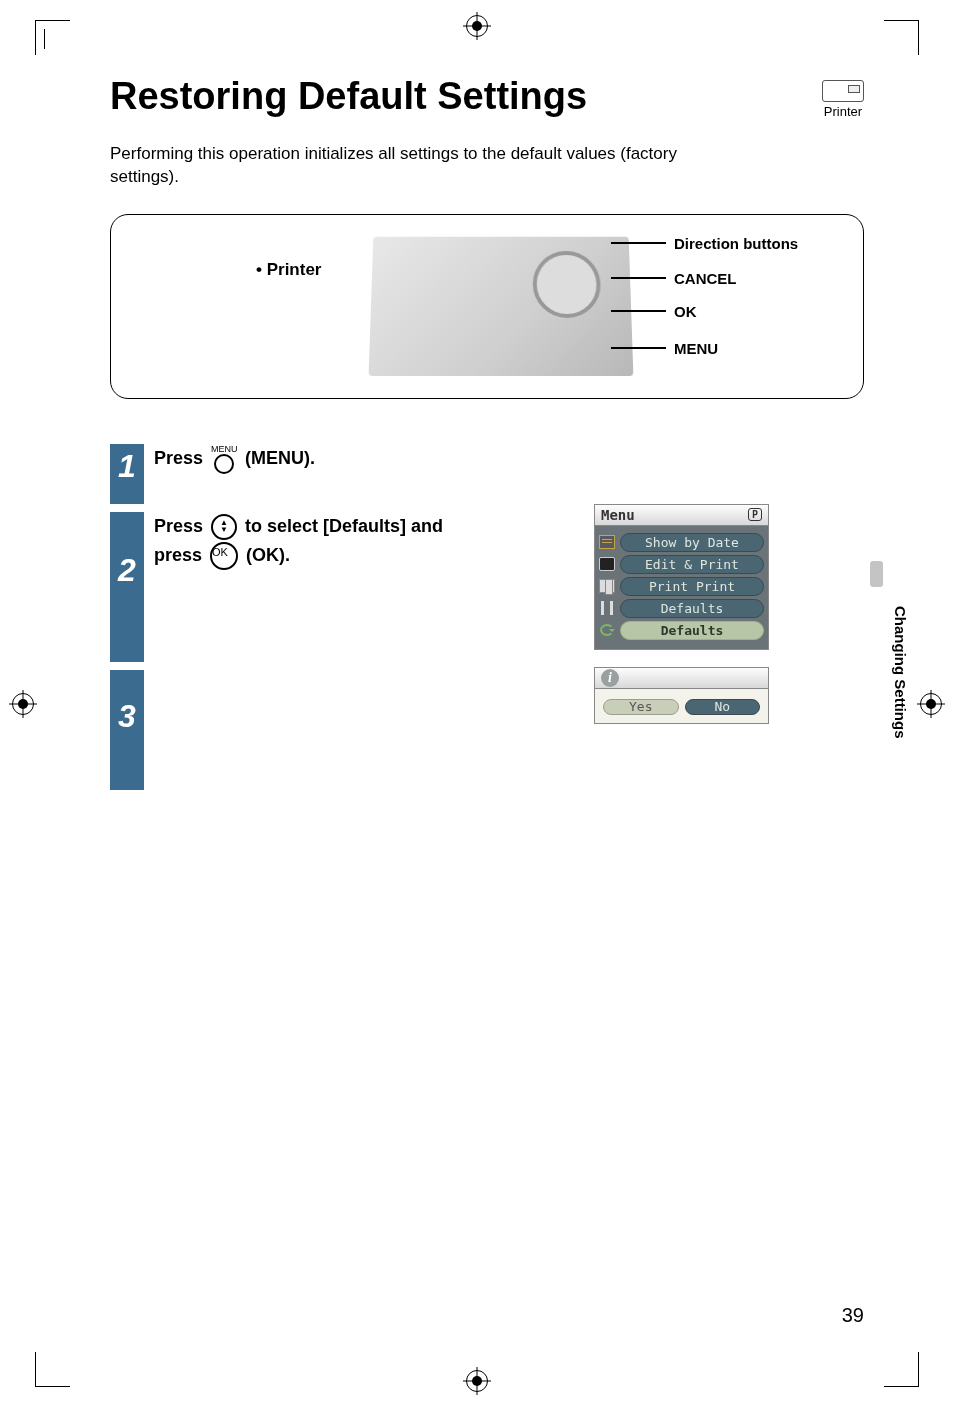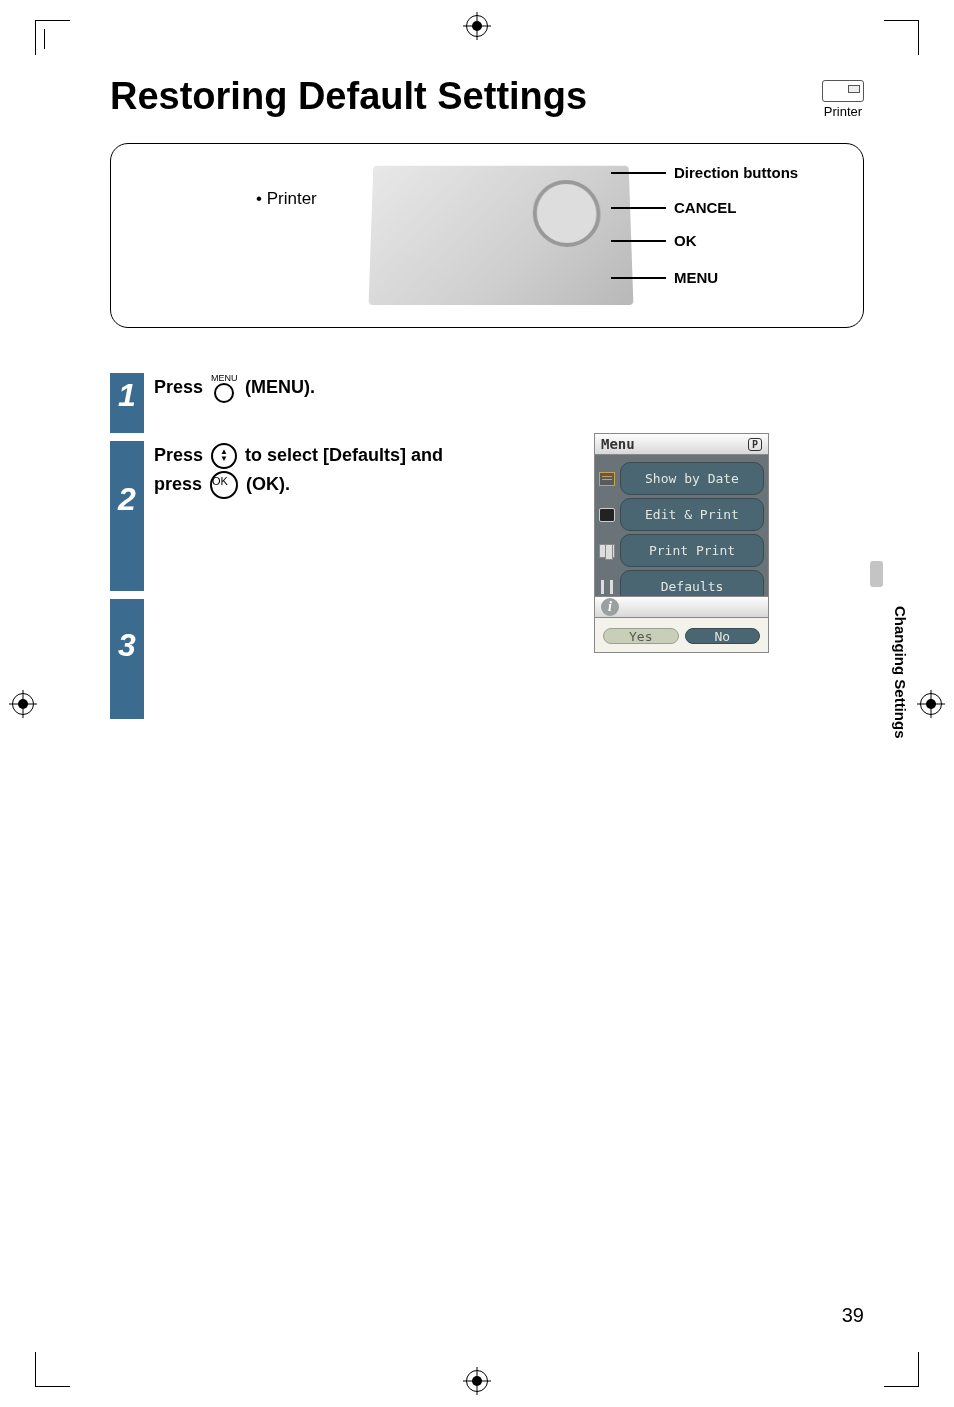--- a/index.html
+++ b/index.html
@@ -77,21 +77,21 @@
     margin-top: 25px;
     border: 1.5px solid #000;
     border-radius: 18px;
     height: 185px;
     position: relative;
     padding: 18px 30px;
   }
   .diagram-frame .printer-label {
     position: absolute;
     left: 145px; top: 45px;
-    font-weight: normal;
+    font-weight: bold;
     font-size: 17px;
   }
   .diagram-frame .device {
     position: absolute;
     left: 260px; top: 20px;
     width: 260px; height: 140px;
     background: linear-gradient(135deg,#e8e8e8 0%, #cfcfcf 60%, #b8b8b8 100%);
     border-radius: 4px;
     transform: perspective(400px) rotateX(6deg);
   }
@@ -226,21 +226,21 @@
   .ic-set::before{content:'';position:absolute;left:2px;top:0;width:3px;height:14px;background:#ddd;}
   .ic-set::after{content:'';position:absolute;right:2px;top:0;width:3px;height:14px;background:#ddd;}
   .ic-def  { position:relative; }
   .ic-def::before{content:'';position:absolute;inset:1px;border:2px solid #7bb767;border-radius:50%;border-right-color:transparent;}
   .ic-def::after{content:'';position:absolute;right:0;bottom:2px;border:3px solid transparent;border-top-color:#7bb767;}
   .screen .pill {
     flex:1;
     background:#4a6673;
     color:#dfe7de;
     border-radius:10px;
-    height:33px;
+    height:19px;
     display:flex; align-items:center; justify-content:center;
     border:1px solid #3a4a50;
     text-align:center;
     font-size: 13px;
   }
   .screen .pill.sel { background:#b7c6a6; color:#2b3b2b; border-color:#9db486; font-weight:bold; }
 
   .screen.confirm .titlebar { justify-content:flex-start; }
   .screen.confirm .titlebar .info {
     width:18px;height:18px;border-radius:50%;background:#9aa0a0;color:#fff;display:flex;align-items:center;justify-content:center;font-family:Georgia,serif;font-style:italic;font-weight:bold;
@@ -303,20 +303,21 @@
 
 <div class="page">
 
   <h1 class="title">Restoring Default Settings</h1>
 
   <div class="printer-badge">
     <div class="box"></div>
     <div>Printer</div>
   </div>
 
+  <p class="intro">Performing this operation initializes all settings to the default values (factory settings).</p>
 
   <div class="diagram-frame">
     <div class="printer-label">• Printer</div>
     <div class="device"></div>
     <div class="callout c-dir">
         <span class="line"></span>
         <span>Direction buttons</span>
       </div>
     <div class="callout c-cancel">
         <span class="line"></span>

